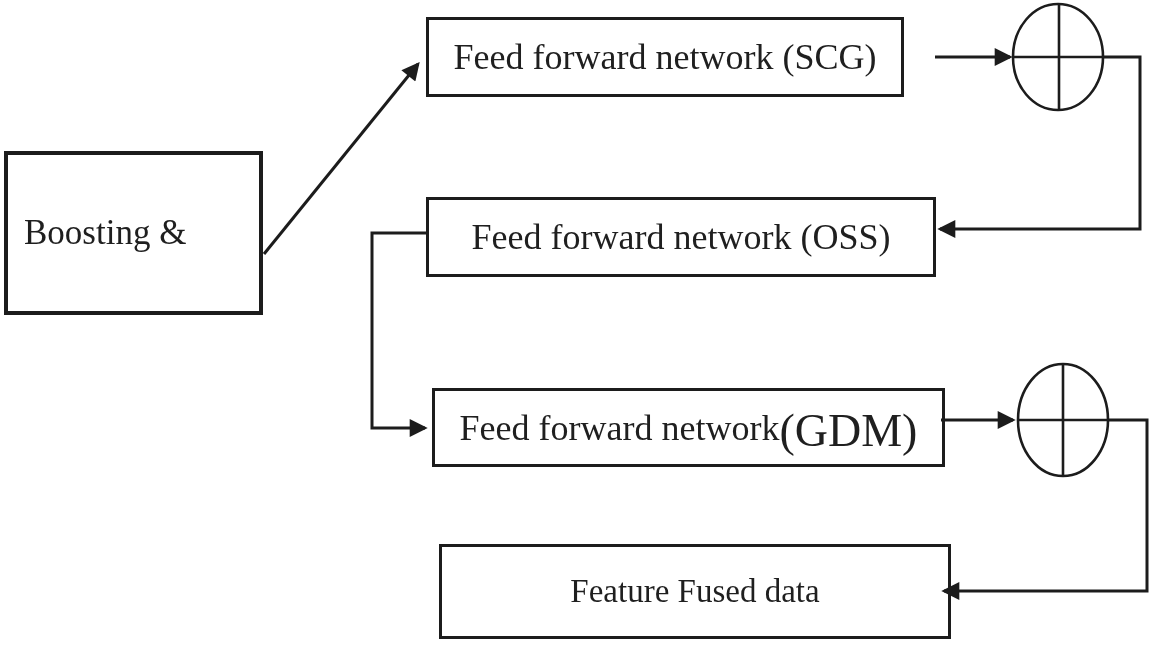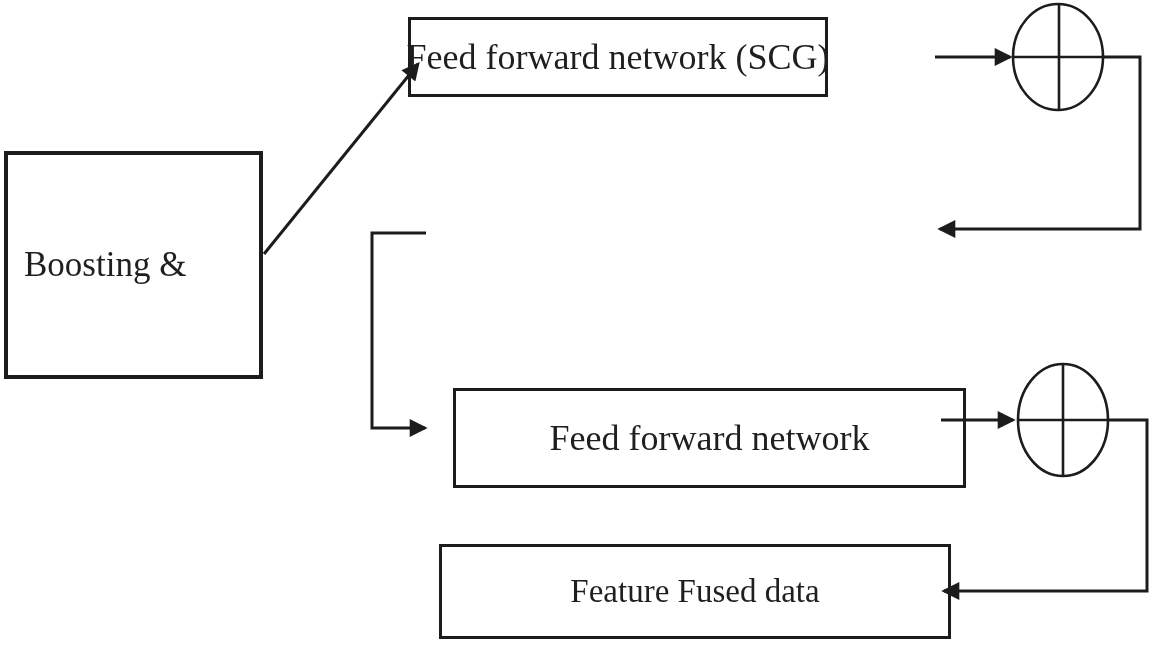--- a/index.html
+++ b/index.html
@@ -21,34 +21,34 @@
     border: 3px solid #1c1c1c;
     background: #ffffff;
     display: flex;
     align-items: center;
     justify-content: center;
     color: #1f1f1f;
     font-size: 36px;
     white-space: nowrap;
   }
   #node-boosting {
-    left: 4px; top: 151px; width: 259px; height: 228px;
+    left: 4px; top: 151px; width: 259px; height: 164px;
     border-width: 4px;
     justify-content: flex-start;
     padding-left: 16px;
   }
   #node-boosting .two-line {
     display: flex;
     flex-direction: column;
     line-height: 1.32;
     font-size: 35px;
   }
-  #node-scg  { left: 408px; top: 17px;  width: 420px; height: 80px; }
+  #node-scg  { left: 426px; top: 17px;  width: 478px; height: 80px; }
   #node-oss  { left: 426px; top: 197px; width: 510px; height: 80px; }
-  #node-gdm  { left: 453px; top: 388px; width: 513px; height: 100px; }
+  #node-gdm  { left: 432px; top: 388px; width: 513px; height: 79px; }
   #node-fused{ left: 439px; top: 544px; width: 512px; height: 95px; font-size: 33px; }
   #node-gdm .paren {
     font-size: 46px;
     position: relative;
     top: 3px;
   }
   svg.connector-layer {
     position: absolute;
     left: 0; top: 0;
     width: 1155px;
@@ -79,23 +79,27 @@
   <div class="node" id="node-boosting">
     <div class="two-line">
       <span>Boosting &amp;</span>
     </div>
   </div>
 
   <div class="node" id="node-scg">
     <span>Feed forward network (SCG)</span>
   </div>
 
+  <div class="node" id="node-oss">
+    <span>Feed forward network (OSS)</span>
+  </div>
 
   <div class="node" id="node-gdm">
     <span>Feed forward network</span>
+      <span class="paren">(GDM)</span>
   </div>
 
   <div class="node" id="node-fused">
     <span>Feature Fused data</span>
   </div>
 
   <svg class="connector-layer" viewBox="0 0 1155 650">
     <defs>
       <marker id="ah" viewBox="0 0 10 10" refX="8.5" refY="5" markerWidth="6.5" markerHeight="6" orient="auto-start-reverse">
         <path d="M0 0 L10 5 L0 10 z" fill="#1c1c1c"></path>

